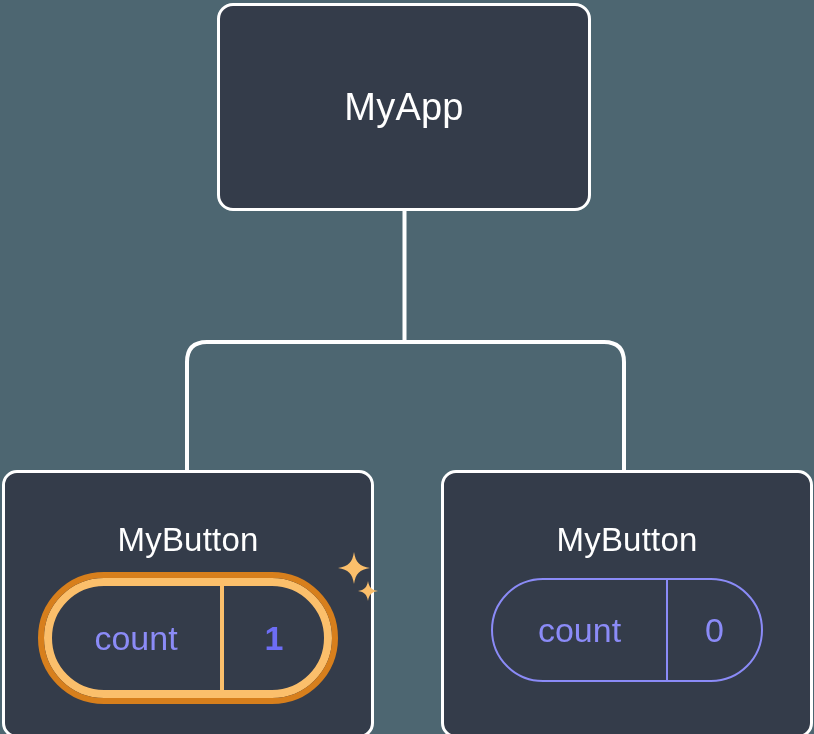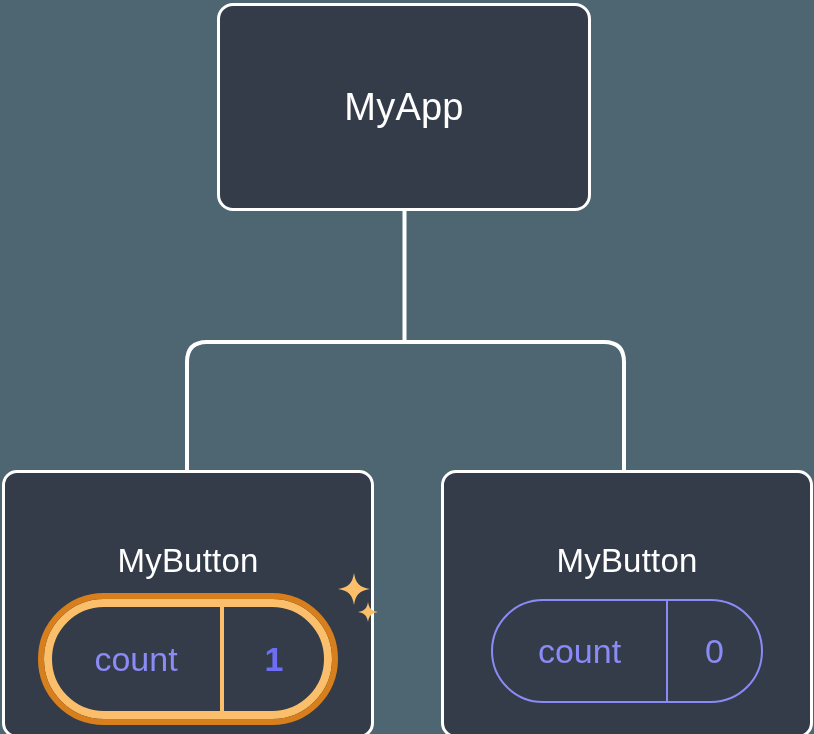--- a/index.html
+++ b/index.html
@@ -73,21 +73,21 @@
     font-size: 38px;
     font-weight: 400;
     letter-spacing: 0.2px;
     line-height: 1;
     white-space: nowrap;
   }
 
   .node-child-left .node-title,
   .node-child-right .node-title {
     font-size: 33px;
-    margin-top: 71px;
+    margin-top: 50px;
   }
 
   
   .state-pill-wrap {
     position: relative;
     margin-top: 22px;
     display: flex;
     align-items: center;
   }
 

